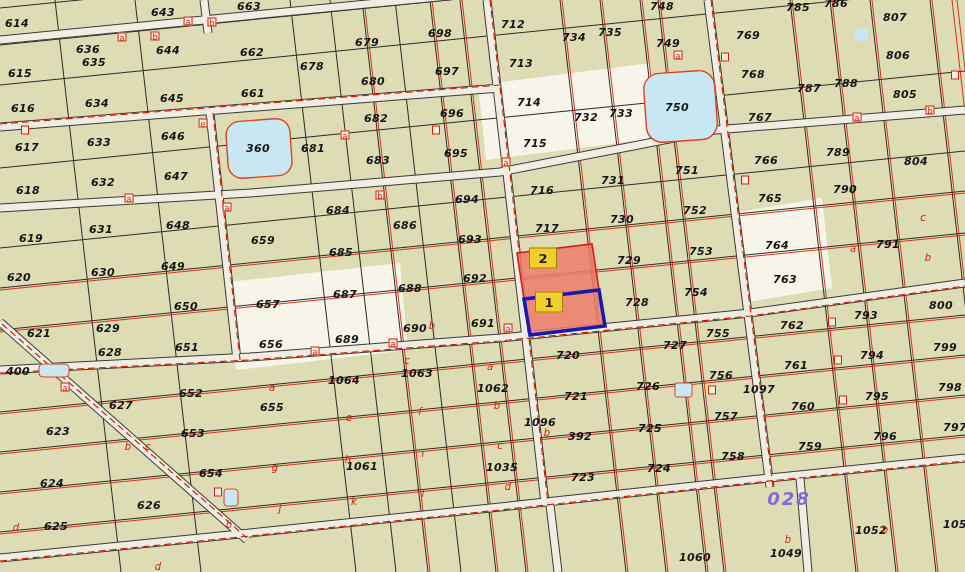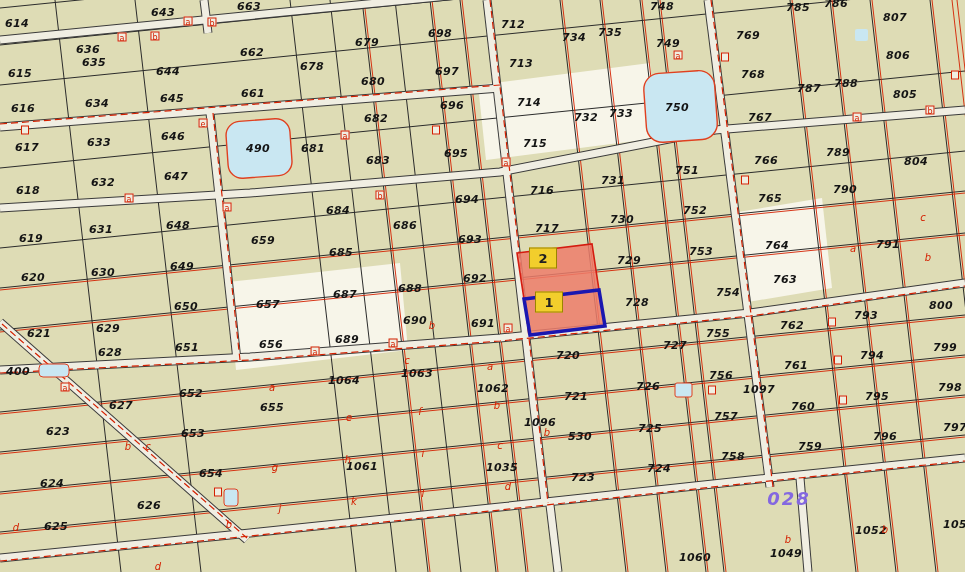--- a/index.html
+++ b/index.html
@@ -151,113 +151,113 @@
     </g>
   </svg>
 
   <div id="labels">
       <div class="pn" style="left: 17px; top: 23px;">614</div>
       <div class="pn" style="left: 20px; top: 73px;">615</div>
       <div class="pn" style="left: 23px; top: 108px;">616</div>
       <div class="pn" style="left: 27px; top: 147px;">617</div>
       <div class="pn" style="left: 28px; top: 190px;">618</div>
       <div class="pn" style="left: 31px; top: 238px;">619</div>
-      <div class="pn" style="left: 33px; top: 277px; text-align: right;">620</div>
+      <div class="pn" style="left: 19px; top: 277px; text-align: right;">620</div>
       <div class="pn" style="left: 39px; top: 333px;">621</div>
       <div class="pn" style="left: 18px; top: 371px;">400</div>
       <div class="pn" style="left: 58px; top: 431px;">623</div>
       <div class="pn" style="left: 52px; top: 483px;">624</div>
       <div class="pn" style="left: 56px; top: 526px;">625</div>
       <div class="pn" style="left: 149px; top: 505px;">626</div>
       <div class="pn" style="left: 88px; top: 19px; margin-top: 30px;">636</div>
       <div class="pn" style="left: 94px; top: 62px;">635</div>
       <div class="pn" style="left: 97px; top: 103px;">634</div>
       <div class="pn" style="left: 99px; top: 142px;">633</div>
       <div class="pn" style="left: 103px; top: 182px;">632</div>
       <div class="pn" style="left: 101px; top: 229px;">631</div>
       <div class="pn" style="left: 103px; top: 272px;">630</div>
       <div class="pn" style="left: 108px; top: 312px; margin-top: 16px;">629</div>
       <div class="pn" style="left: 110px; top: 352px;">628</div>
       <div class="pn" style="left: 121px; top: 405px;">627</div>
       <div class="pn" style="left: 163px; top: 12px;">643</div>
-      <div class="pn" style="left: 168px; top: 71px;">644</div>
+      <div class="pn" style="left: 168px; top: 50px;">644</div>
       <div class="pn" style="left: 172px; top: 98px;">645</div>
       <div class="pn" style="left: 173px; top: 136px;">646</div>
       <div class="pn" style="left: 176px; top: 176px;">647</div>
       <div class="pn" style="left: 178px; top: 225px;">648</div>
-      <div class="pn" style="left: 182px; top: 266px;">649</div>
+      <div class="pn" style="left: 173px; top: 266px;">649</div>
       <div class="pn" style="left: 186px; top: 306px;">650</div>
       <div class="pn" style="left: 187px; top: 347px;">651</div>
       <div class="pn" style="left: 191px; top: 393px;">652</div>
       <div class="pn" style="left: 193px; top: 433px;">653</div>
       <div class="pn" style="left: 211px; top: 473px;">654</div>
       <div class="pn" style="left: 249px; top: 6px;">663</div>
       <div class="pn" style="left: 252px; top: 52px;">662</div>
       <div class="pn" style="left: 253px; top: 93px;">661</div>
-      <div class="pn" style="left: 258px; top: 148px;">490</div>
+      <div class="pn" style="left: 258px; top: 148px;">360</div>
       <div class="pn" style="left: 263px; top: 240px;">659</div>
       <div class="pn" style="left: 268px; top: 304px;">657</div>
       <div class="pn" style="left: 271px; top: 344px;">656</div>
       <div class="pn" style="left: 272px; top: 407px;">655</div>
       <div class="pn" style="left: 312px; top: 66px;">678</div>
       <div class="pn" style="left: 367px; top: 42px;">679</div>
       <div class="pn" style="left: 373px; top: 81px;">680</div>
       <div class="pn" style="left: 313px; top: 148px;">681</div>
       <div class="pn" style="left: 376px; top: 118px;">682</div>
       <div class="pn" style="left: 378px; top: 160px;">683</div>
       <div class="pn" style="left: 338px; top: 210px;">684</div>
       <div class="pn" style="left: 341px; top: 252px;">685</div>
       <div class="pn" style="left: 405px; top: 225px;">686</div>
       <div class="pn" style="left: 345px; top: 294px;">687</div>
       <div class="pn" style="left: 410px; top: 288px;">688</div>
       <div class="pn" style="left: 347px; top: 339px;">689</div>
-      <div class="pn" style="left: 415px; top: 320px;">690</div>
+      <div class="pn" style="left: 415px; top: 328px;">690</div>
       <div class="pn" style="left: 483px; top: 323px;">691</div>
       <div class="pn" style="left: 475px; top: 278px;">692</div>
       <div class="pn" style="left: 470px; top: 239px;">693</div>
       <div class="pn" style="left: 467px; top: 199px;">694</div>
       <div class="pn" style="left: 456px; top: 153px;">695</div>
-      <div class="pn" style="left: 452px; top: 105px;">696</div>
+      <div class="pn" style="left: 452px; top: 113px;">696</div>
       <div class="pn" style="left: 447px; top: 71px; text-align: right;">697</div>
       <div class="pn" style="left: 440px; top: 33px;">698</div>
       <div class="pn" style="left: 344px; top: 380px;">1064</div>
       <div class="pn" style="left: 417px; top: 373px;">1063</div>
       <div class="pn" style="left: 493px; top: 388px;">1062</div>
       <div class="pn" style="left: 362px; top: 466px;">1061</div>
       <div class="pn" style="left: 540px; top: 422px;">1096</div>
       <div class="pn" style="left: 502px; top: 467px;">1035</div>
       <div class="pn" style="left: 513px; top: 24px;">712</div>
       <div class="pn" style="left: 521px; top: 63px;">713</div>
       <div class="pn" style="left: 529px; top: 102px;">714</div>
       <div class="pn" style="left: 535px; top: 143px;">715</div>
       <div class="pn" style="left: 542px; top: 190px;">716</div>
       <div class="pn" style="left: 547px; top: 228px;">717</div>
       <div class="pn" style="left: 568px; top: 355px;">720</div>
       <div class="pn" style="left: 576px; top: 396px;">721</div>
-      <div class="pn" style="left: 580px; top: 436px;">530</div>
+      <div class="pn" style="left: 580px; top: 436px;">392</div>
       <div class="pn" style="left: 583px; top: 477px;">723</div>
       <div class="pn" style="left: 574px; top: 37px;">734</div>
       <div class="pn" style="left: 610px; top: 32px;">735</div>
       <div class="pn" style="left: 586px; top: 117px;">732</div>
       <div class="pn" style="left: 621px; top: 113px;">733</div>
       <div class="pn" style="left: 613px; top: 180px;">731</div>
       <div class="pn" style="left: 622px; top: 219px;">730</div>
       <div class="pn" style="left: 629px; top: 260px;">729</div>
       <div class="pn" style="left: 637px; top: 302px;">728</div>
       <div class="pn" style="left: 643px; top: 345px; margin-left: 32px;">727</div>
       <div class="pn" style="left: 648px; top: 386px;">726</div>
       <div class="pn" style="left: 650px; top: 428px;">725</div>
       <div class="pn" style="left: 659px; top: 468px;">724</div>
       <div class="pn" style="left: 662px; top: 6px;">748</div>
       <div class="pn" style="left: 668px; top: 43px;">749</div>
       <div class="pn" style="left: 677px; top: 107px;">750</div>
       <div class="pn" style="left: 687px; top: 170px;">751</div>
       <div class="pn" style="left: 695px; top: 210px;">752</div>
       <div class="pn" style="left: 701px; top: 251px;">753</div>
-      <div class="pn" style="left: 728px; top: 292px; font-style: italic;">754</div>
+      <div class="pn" style="left: 696px; top: 292px; font-style: italic;">754</div>
       <div class="pn" style="left: 718px; top: 333px;">755</div>
       <div class="pn" style="left: 721px; top: 375px;">756</div>
       <div class="pn" style="left: 726px; top: 416px;">757</div>
       <div class="pn" style="left: 733px; top: 456px;">758</div>
       <div class="pn" style="left: 748px; top: 35px;">769</div>
       <div class="pn" style="left: 753px; top: 74px;">768</div>
       <div class="pn" style="left: 760px; top: 117px;">767</div>
       <div class="pn" style="left: 766px; top: 160px;">766</div>
       <div class="pn" style="left: 770px; top: 198px;">765</div>
       <div class="pn" style="left: 777px; top: 237px; margin-top: 8px;">764</div>

